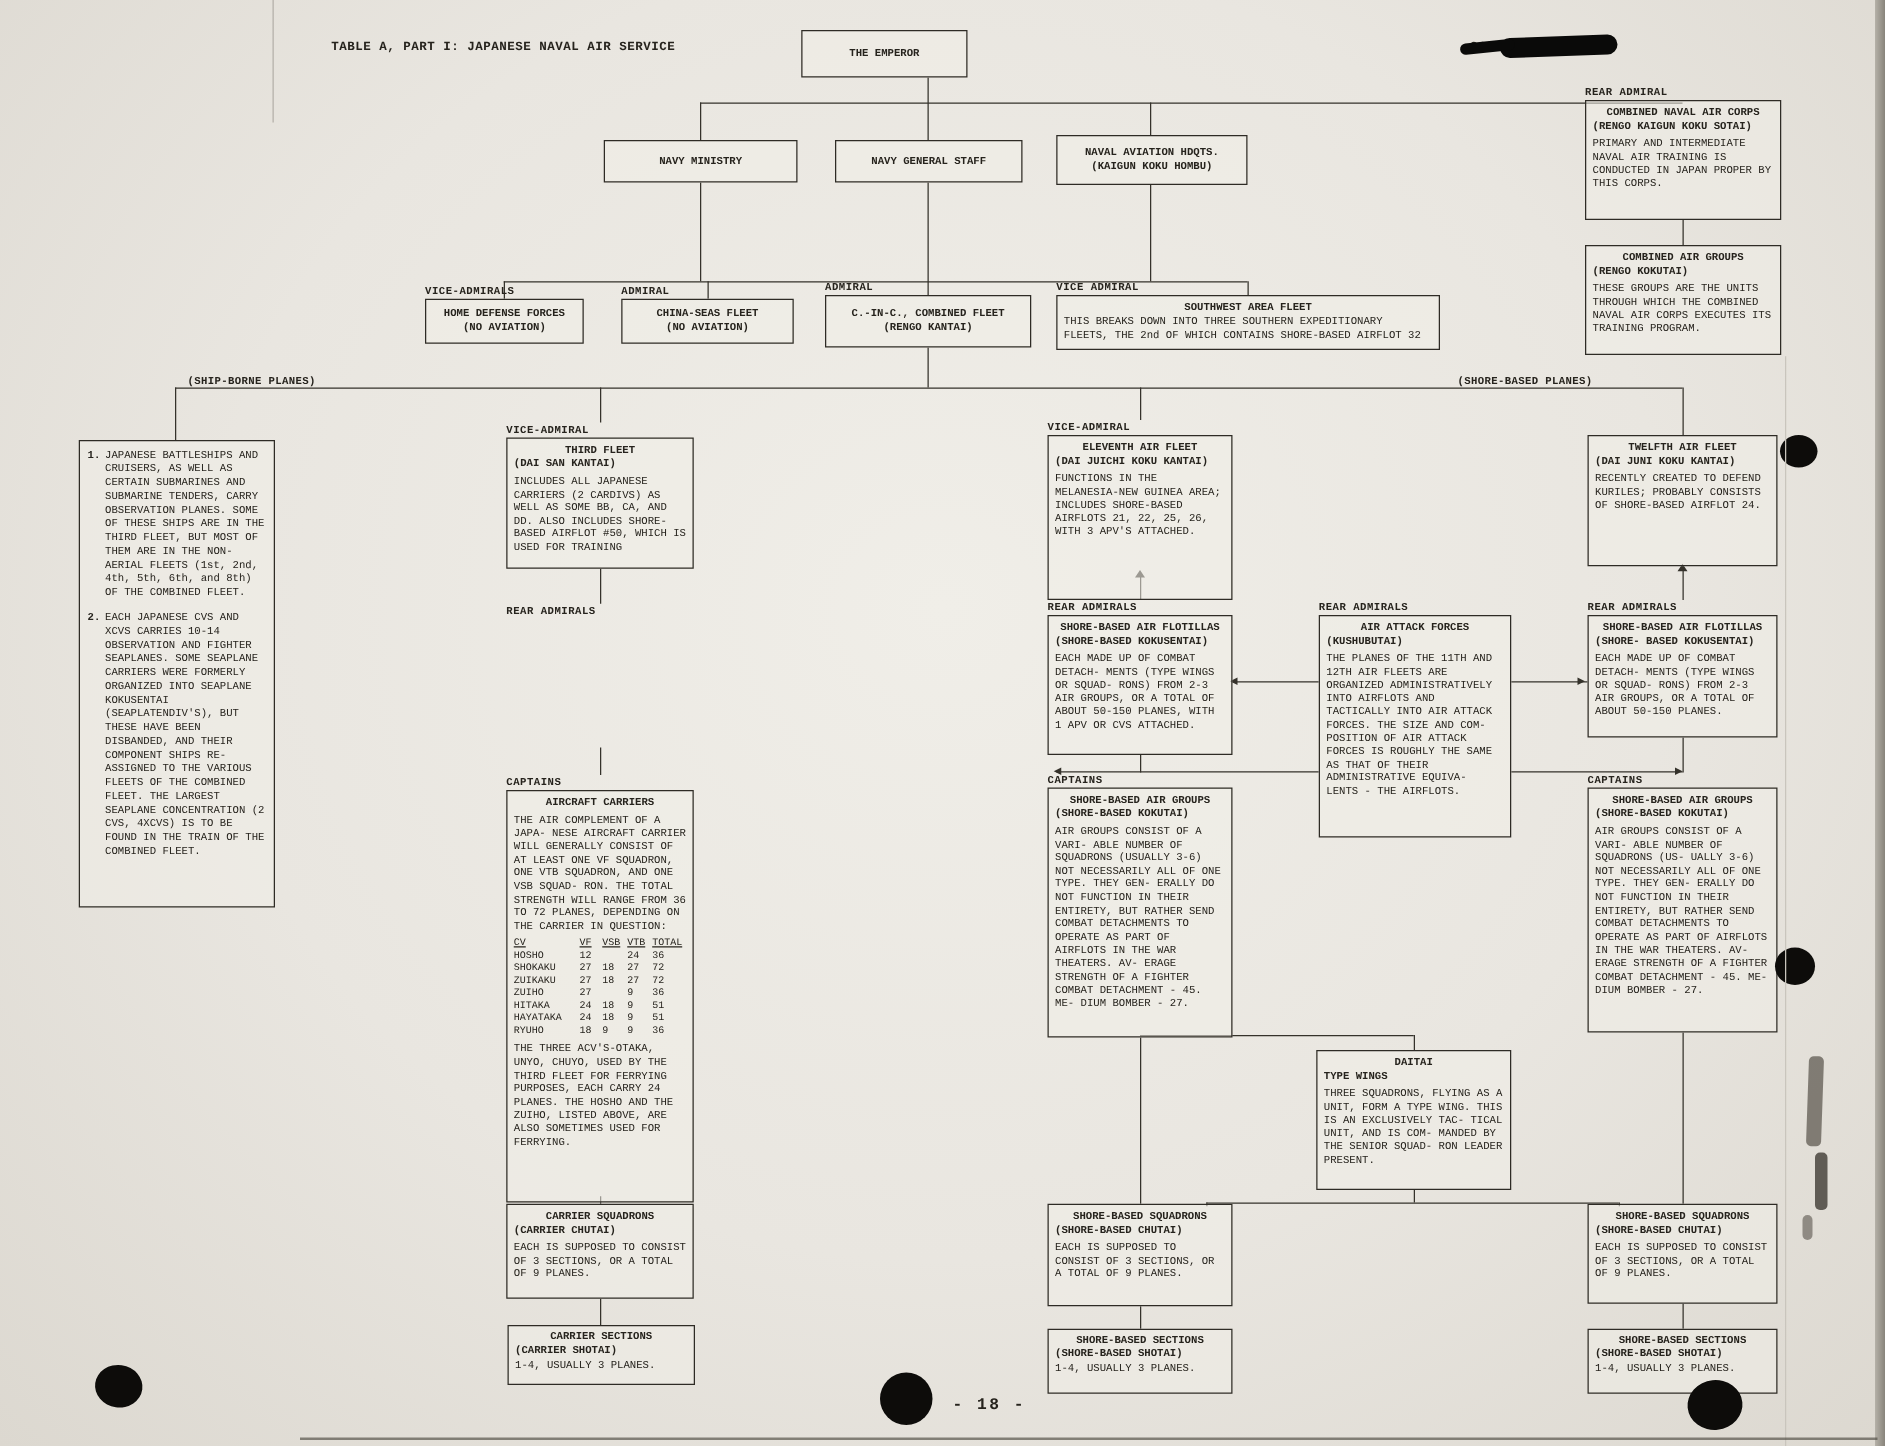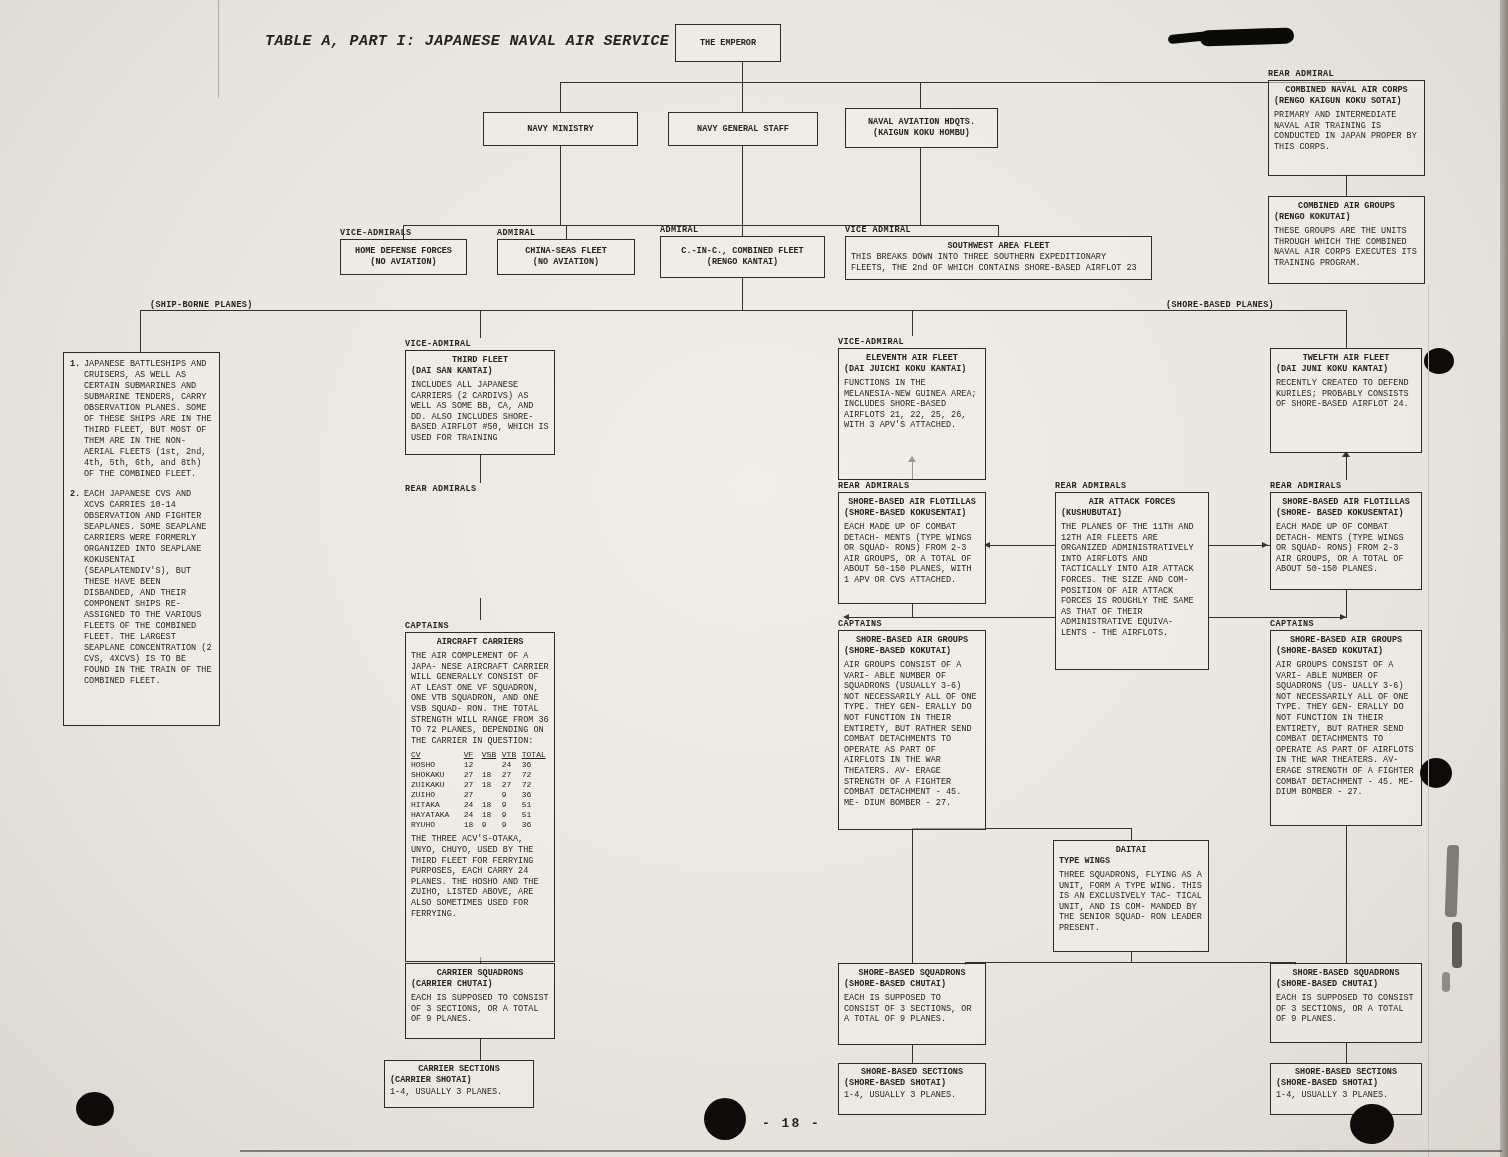--- a/index.html
+++ b/index.html
@@ -1,21 +1,21 @@
 <!DOCTYPE html>
 <html><head>
 <meta charset="utf-8">
 <style>
   html,body{margin:0;padding:0;background:#b9b5ac;}
   .page{
     position:relative;width:1508px;height:1157px;overflow:hidden;
     background:radial-gradient(ellipse at 50% 42%, #f0eee8 0%, #e9e6e0 55%, #dcd8d0 100%);
     font-family:"Liberation Mono","DejaVu Sans Mono",monospace;color:#26231d;
   }
-  .doc-title{position:absolute;font-size:15px;font-weight:bold;letter-spacing:.4px;font-style:italic;}
+  .doc-title{position:absolute;font-size:10px;font-weight:bold;letter-spacing:.4px;}
   .branch-label{position:absolute;font-size:8.5px;font-weight:bold;letter-spacing:.3px;}
   .page-num{position:absolute;font-size:13px;font-weight:bold;letter-spacing:2px;}
   .node{position:absolute;}
   .rank{text-align:left;font-size:8.5px;font-weight:bold;letter-spacing:.4px;height:12px;line-height:12px;}
   .nbox{border:1px solid #2e2b25;padding:4px 5px;background:rgba(240,238,232,.55);box-sizing:border-box;overflow:hidden;}
   .nbox.center{display:flex;flex-direction:column;align-items:center;justify-content:center;}
   .ntitle{text-align:center;font-size:8.5px;font-weight:bold;line-height:11px;}
   .nsub{font-size:8.5px;font-weight:bold;line-height:11px;margin-bottom:3px;}
   .nbody{font-size:8.5px;line-height:10.6px;margin-top:2px;}
   .note-item{display:flex;font-size:8.5px;line-height:11px;margin-bottom:9px;}
@@ -90,21 +90,21 @@
   <div class="hline" style="left:1209px;top:617px;width:137px"></div>
   <div class="arr-right" style="left:1340px;top:614px"></div>
 
   <div class="hline" style="left:912px;top:828px;width:219px"></div>
   <div class="vline" style="left:1131px;top:828px;height:12px"></div>
   <div class="vline" style="left:1131px;top:952px;height:10px"></div>
   <div class="hline" style="left:965px;top:962px;width:330px"></div>
   <div class="vline" style="left:965px;top:962px;height:3px"></div>
   <div class="vline" style="left:1295px;top:962px;height:3px"></div>
 
-  <div class="node" style="left:675px;top:24px;width:106px">
+  <div class="node" style="left:641px;top:24px;width:133px">
     <div class="nbox center" style="height:38px">
         <div class="ntitle">THE EMPEROR</div>
       </div>
   </div>
 
   <div class="node" style="left:483px;top:112px;width:155px">
     <div class="nbox center" style="height:34px">
         <div class="ntitle">NAVY MINISTRY</div>
       </div>
   </div>
@@ -155,21 +155,21 @@
     <div class="rank">ADMIRAL</div>
     <div class="nbox center" style="height:42px">
       <div class="ntitle">C.-IN-C., COMBINED FLEET</div>
       <div class="ntitle">(RENGO KANTAI)</div>
     </div>
   </div>
   <div class="node" style="left:845px;top:224px;width:307px">
     <div class="rank">VICE ADMIRAL</div>
     <div class="nbox" style="height:44px">
       <div class="ntitle">SOUTHWEST AREA FLEET</div>
-      <div class="nbody" style="margin-top:0">THIS BREAKS DOWN INTO THREE SOUTHERN EXPEDITIONARY FLEETS, THE 2nd OF WHICH CONTAINS SHORE-BASED AIRFLOT 23</div>
+      <div class="nbody" style="margin-top:0">THIS BREAKS DOWN INTO THREE SOUTHERN EXPEDITIONARY FLEETS, THE 2nd OF WHICH CONTAINS SHORE-BASED AIRFLOT 32</div>
     </div>
   </div>
 
   <div class="branch-label" style="left:150px;top:300px">(SHIP-BORNE PLANES)</div>
   <div class="branch-label" style="left:1166px;top:300px">(SHORE-BASED PLANES)</div>
 
   <div class="node" style="left:63px;top:352px;width:157px">
     <div class="nbox" style="height:374px;padding:6px">
       <div class="note-item">
         <span class="note-num">1.</span>
@@ -347,21 +347,21 @@
     </div>
   </div>
   <div class="node" style="left:1270px;top:963px;width:152px">
     <div class="nbox" style="height:80px">
       <div class="ntitle">SHORE-BASED SQUADRONS</div>
       <div class="nsub">(SHORE-BASED CHUTAI)</div>
       <div class="nbody">EACH IS SUPPOSED TO CONSIST OF 3 SECTIONS, OR A TOTAL OF 9 PLANES.</div>
     </div>
   </div>
 
-  <div class="node" style="left:384px;top:1060px;width:150px">
+  <div class="node" style="left:406px;top:1060px;width:150px">
     <div class="nbox" style="height:48px;padding:3px 5px">
       <div class="ntitle">CARRIER SECTIONS</div>
       <div class="nsub" style="margin-bottom:1px">(CARRIER SHOTAI)</div>
       <div class="nbody" style="margin-top:0">1-4, USUALLY 3 PLANES.</div>
     </div>
   </div>
   <div class="node" style="left:838px;top:1063px;width:148px">
     <div class="nbox" style="height:52px;padding:3px 5px">
       <div class="ntitle">SHORE-BASED SECTIONS</div>
       <div class="nsub" style="margin-bottom:1px">(SHORE-BASED SHOTAI)</div>

